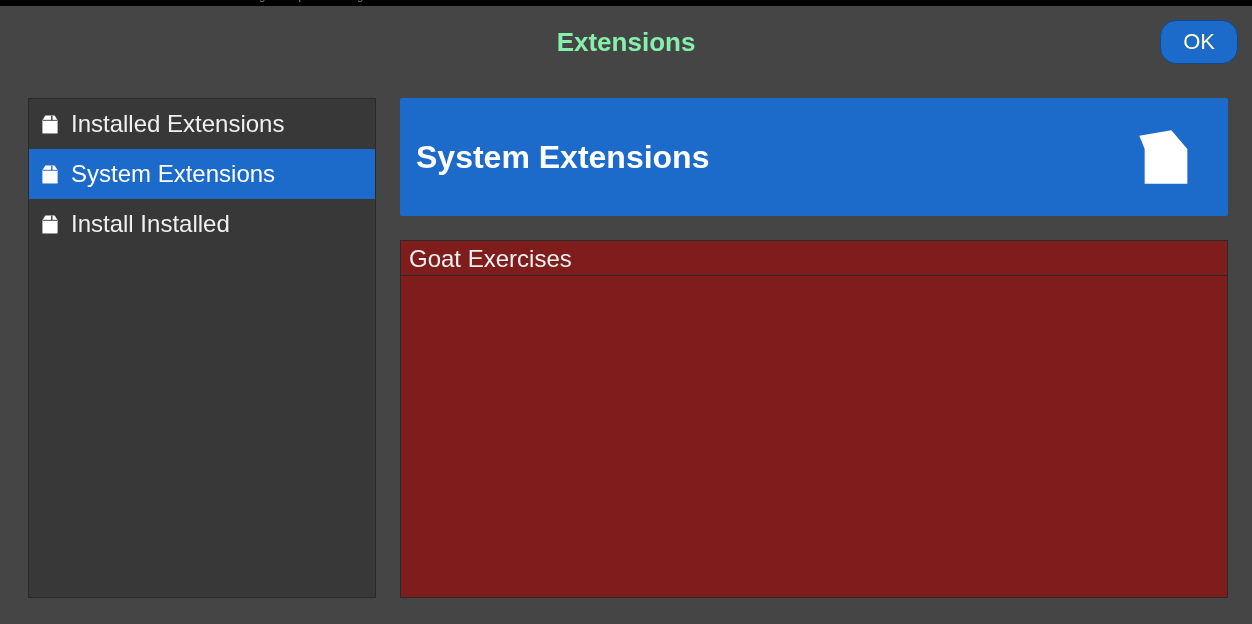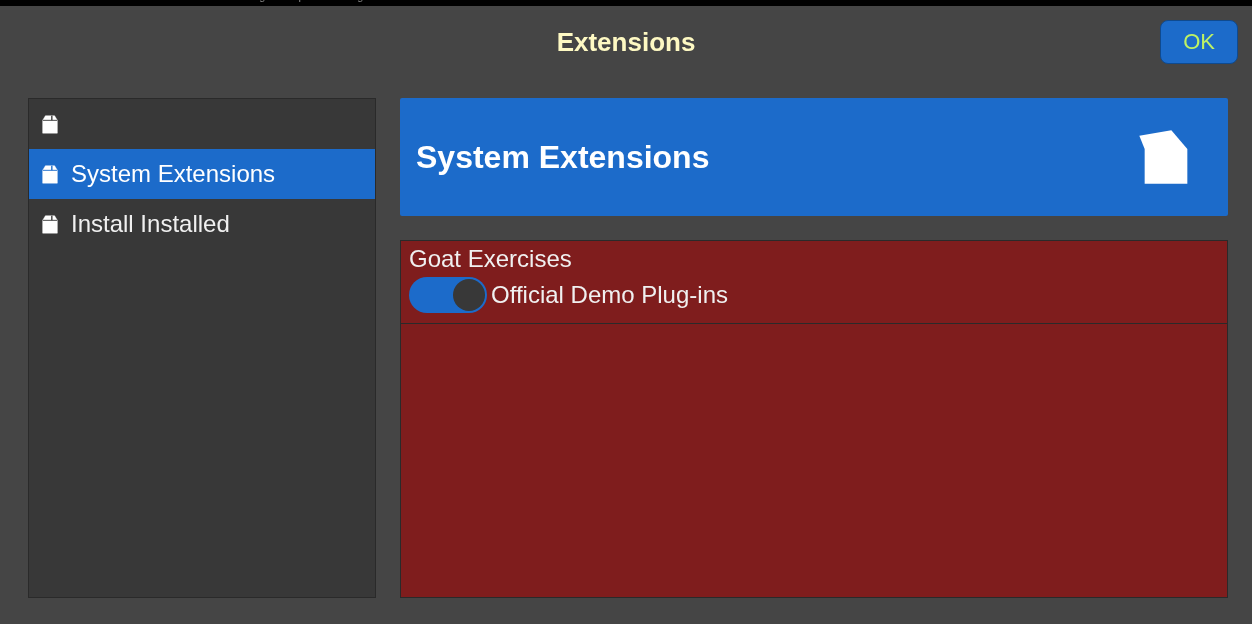--- a/index.html
+++ b/index.html
@@ -41,30 +41,30 @@
       height: 72px;
       display: flex;
       align-items: center;
       justify-content: center;
       position: relative;
       background: #454545;
     }
     .dialog-title {
       font-size: 26px;
       font-weight: bold;
-      color: #fef9c3;
+      color: #86efac;
     }
     .ok-button {
       position: absolute;
       right: 14px;
       top: 14px;
       background: #1c6bca;
       border: 1px solid #0f4a8f;
-      border-radius: 8px;
-      color: #bef264;
+      border-radius: 16px;
+      color: #fef9c3;
       font-size: 22px;
       font-weight: normal;
       padding: 8px 22px;
       cursor: pointer;
     }
     .dialog-body {
       flex: 1;
       display: flex;
       padding: 20px 24px 26px 28px;
       gap: 24px;
@@ -185,20 +185,21 @@
 
     <div class="sidebar">
       <div class="sidebar-item">
         <span class="sidebar-icon">
           <svg width="22" height="22" viewBox="0 0 24 24" fill="#ffffff">
               <path d="M4 8 L4 22 L20 22 L20 8 Z M4 8 L7 3 L17 3 L20 8 Z" stroke="#ffffff" stroke-width="0.5"></path>
               <path d="M4 8 L20 8" stroke="#383838" stroke-width="1"></path>
               <path d="M14 3 L14 8" fill="none" stroke="#383838" stroke-width="1.5"></path>
             </svg>
         </span>
+        <span>Installed Extensions</span>
       </div>
       <div class="sidebar-item selected">
         <span class="sidebar-icon">
           <svg width="22" height="22" viewBox="0 0 24 24" fill="#ffffff">
               <path d="M4 8 L4 22 L20 22 L20 8 Z M4 8 L7 3 L17 3 L20 8 Z" stroke="#ffffff" stroke-width="0.5"></path>
               <path d="M4 8 L20 8" stroke="#1c6bca" stroke-width="1"></path>
               <path d="M14 3 L14 8" fill="none" stroke="#1c6bca" stroke-width="1.5"></path>
             </svg>
         </span>
         <span>System Extensions</span>
@@ -222,24 +223,18 @@
           <svg width="64" height="64" viewBox="0 0 24 24" fill="#ffffff">
             <path d="M4 9 L4 22 L20 22 L20 9 Z"></path>
             <path d="M4 9 L2 4 L14 2 L20 9 Z"></path>
           </svg>
         </div>
       </div>
 
       <div class="extension-list">
         <div class="extension-item">
           <div class="extension-name">Goat Exercises</div>
-          <div class="extension-row">
-            <div class="toggle">
-              <div class="toggle-knob"></div>
-            </div>
-            <div class="extension-desc">Official Demo Plug-ins</div>
-          </div>
         </div>
       </div>
 
     </div>
   </div>
 </div>
 
 </body></html>

